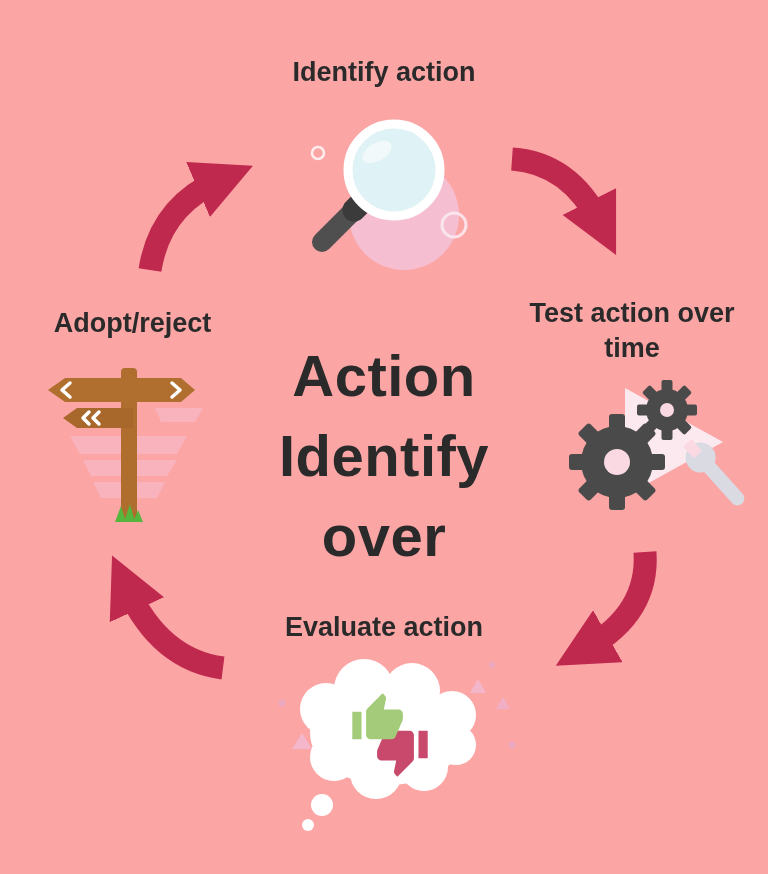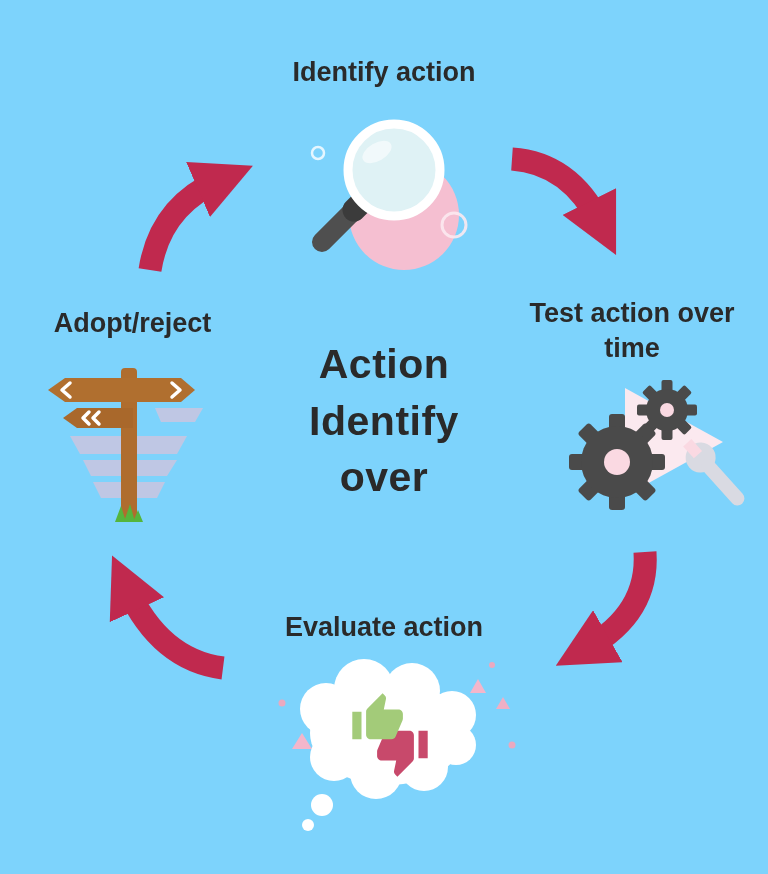--- a/index.html
+++ b/index.html
@@ -1,38 +1,38 @@
 <!DOCTYPE html>
 <html><head>
 <meta charset="utf-8">
 <style>
   html, body { margin: 0; padding: 0; background: #FAD9E2; }
   .canvas {
     position: relative;
     width: 768px;
     height: 874px;
-    background: #7dd3fc;
+    background: #fca5a5;
     overflow: hidden;
     font-family: "Liberation Sans", sans-serif;
     color: #2A2A2A;
   }
   .node-label {
     position: absolute;
     font-weight: 700;
     font-size: 27px;
     line-height: 1.28;
     text-align: center;
     color: #2A2A2A;
   }
   .center-title {
     position: absolute;
     left: 214px; top: 336px; width: 340px;
     text-align: center;
     font-weight: 800;
-    font-size: 41px;
+    font-size: 58px;
     line-height: 1.38;
     letter-spacing: 0.5px;
     color: #2A2A2A;
   }
   .center-title span { display: block; }
   svg.abs { position: absolute; overflow: visible; display: block; }
 </style>
 </head>
 <body>
 

